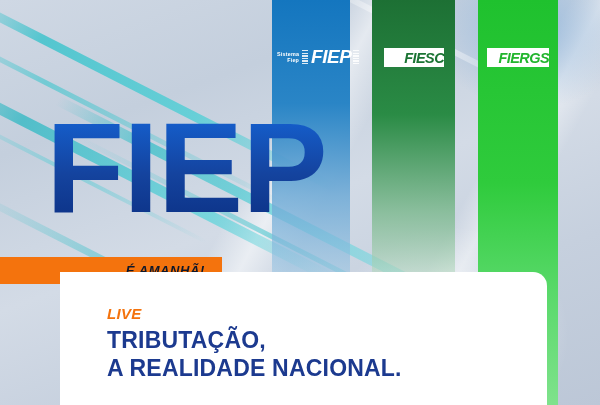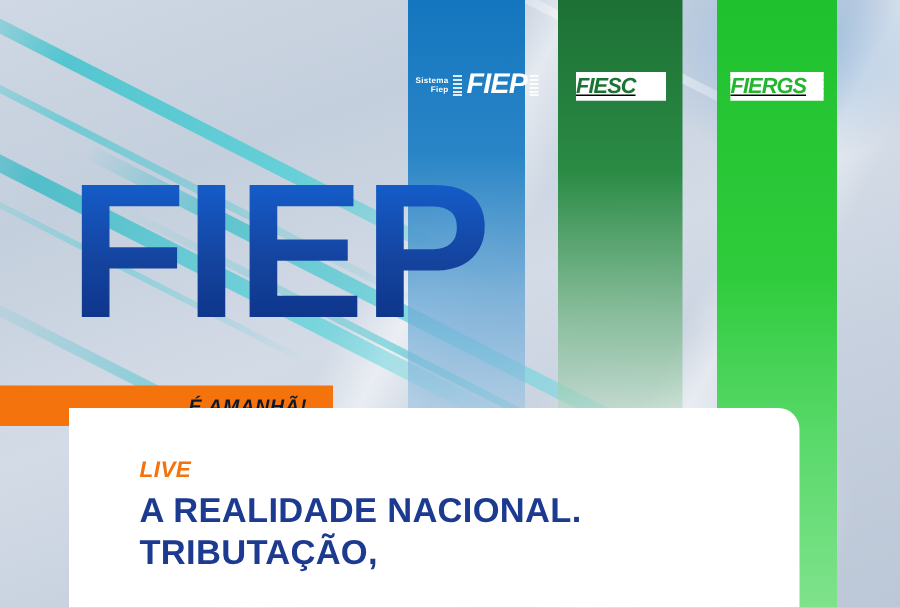--- a/index.html
+++ b/index.html
@@ -41,22 +41,22 @@
 
   
   .logo{position:absolute;top:46px;display:flex;align-items:center;}
   .logo-fiep{left:277px;}
   .fiep-sis{color:#fff;font-size:5.4px;font-weight:bold;line-height:6px;text-align:right;letter-spacing:.2px;}
   .dots{width:6px;height:15px;margin:0 3px;
     background-image:repeating-linear-gradient(180deg,rgba(255,255,255,.85) 0 1.3px,transparent 1.3px 2.6px);}
   .dots.r{margin-left:2px;}
   .fiep-word{color:#fff;font-size:19px;font-weight:bold;font-style:italic;letter-spacing:-.5px;}
 
-  .logo-box{position:absolute;background:#fff;display:flex;align-items:center;justify-content:flex-start;
-    background-image:repeating-linear-gradient(180deg,#fff 0 2px,rgba(255,255,255,.25) 2px 3px);text-decoration:underline;}
+  .logo-box{position:absolute;background:#fff;display:flex;align-items:center;justify-content:flex-end;
+    background-image:repeating-linear-gradient(180deg,#fff 0 2px,rgba(255,255,255,.25) 2px 3px);}
   .logo-fiesc{left:384px;top:48px;width:60px;height:19px;}
   .logo-fiergs{left:487px;top:48px;width:62px;height:19px;}
   .logo-word{font-size:14.5px;font-weight:bold;font-style:italic;letter-spacing:-.6px;}
   .green-dark{color:#1b7434;}
   .green-bright{color:#22b52e;}
 
   
   .industria{position:absolute;left:50px;top:70px;font-size:40px;font-weight:400;
     color:#1a5fc4;letter-spacing:2.5px;line-height:1;}
   .forte{position:absolute;left:46px;top:104px;font-size:128px;font-weight:bold;
@@ -64,21 +64,21 @@
     background:linear-gradient(180deg,#1565d8 0%,#14439e 55%,#0b2f82 100%);
     -webkit-background-clip:text;background-clip:text;color:transparent;
     -webkit-text-fill-color:transparent;}
 
   
   .banner{position:absolute;left:0;top:257px;width:222px;height:27px;background:#f4730d;
     display:flex;align-items:center;justify-content:flex-end;padding-right:17px;box-sizing:border-box;}
   .banner-text{color:#0f172a;font-size:13px;font-weight:bold;font-style:italic;letter-spacing:.6px;}
 
   
-  .card{position:absolute;left:46px;top:272px;width:487px;height:133px;background:#fff;
+  .card{position:absolute;left:60px;top:272px;width:487px;height:133px;background:#fff;
     border-top-right-radius:14px;}
   .card-inner{position:absolute;left:47px;top:34px;}
   .live{color:#f4730d;font-size:15px;font-weight:bold;font-style:italic;letter-spacing:.3px;line-height:1;}
   .title{color:#1c3a8f;font-size:23px;font-weight:bold;letter-spacing:.2px;line-height:1.22;margin-top:5px;}
 </style>
 </head>
 <body>
 
 <div class="poster">
 
@@ -118,19 +118,19 @@
   <div class="forte">FIEP</div>
 
   <div class="banner">
     <span class="banner-text">É AMANHÃ!</span>
   </div>
 
   <div class="card">
     <div class="card-inner">
       <div class="live">LIVE</div>
       <div class="title">
+        <div>TRIBUTAÇÃO,</div>
         <div>A REALIDADE NACIONAL.</div>
-        <div>TRIBUTAÇÃO,</div>
       </div>
     </div>
   </div>
 
 </div>
 
 </body></html>

